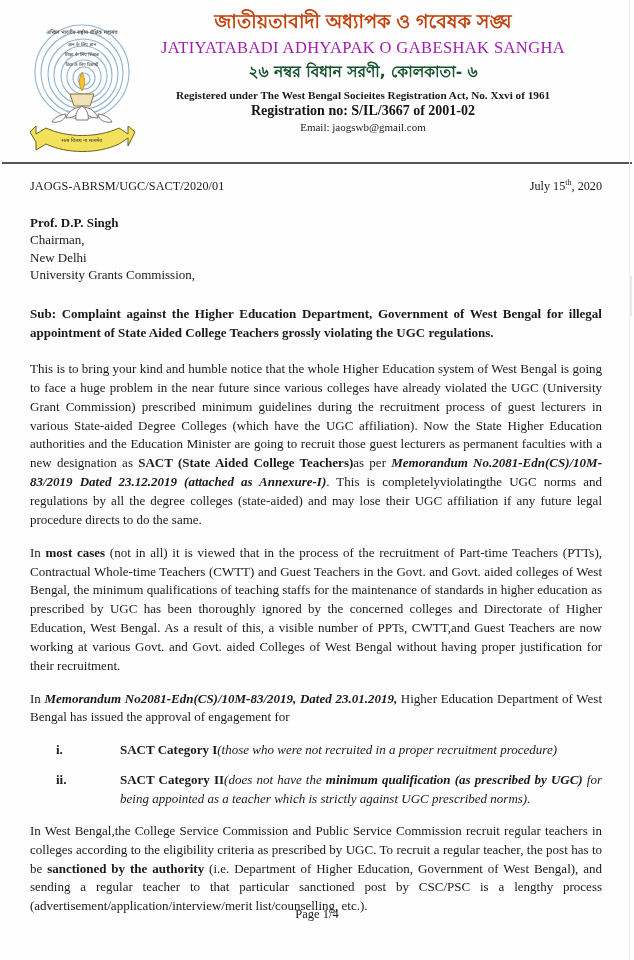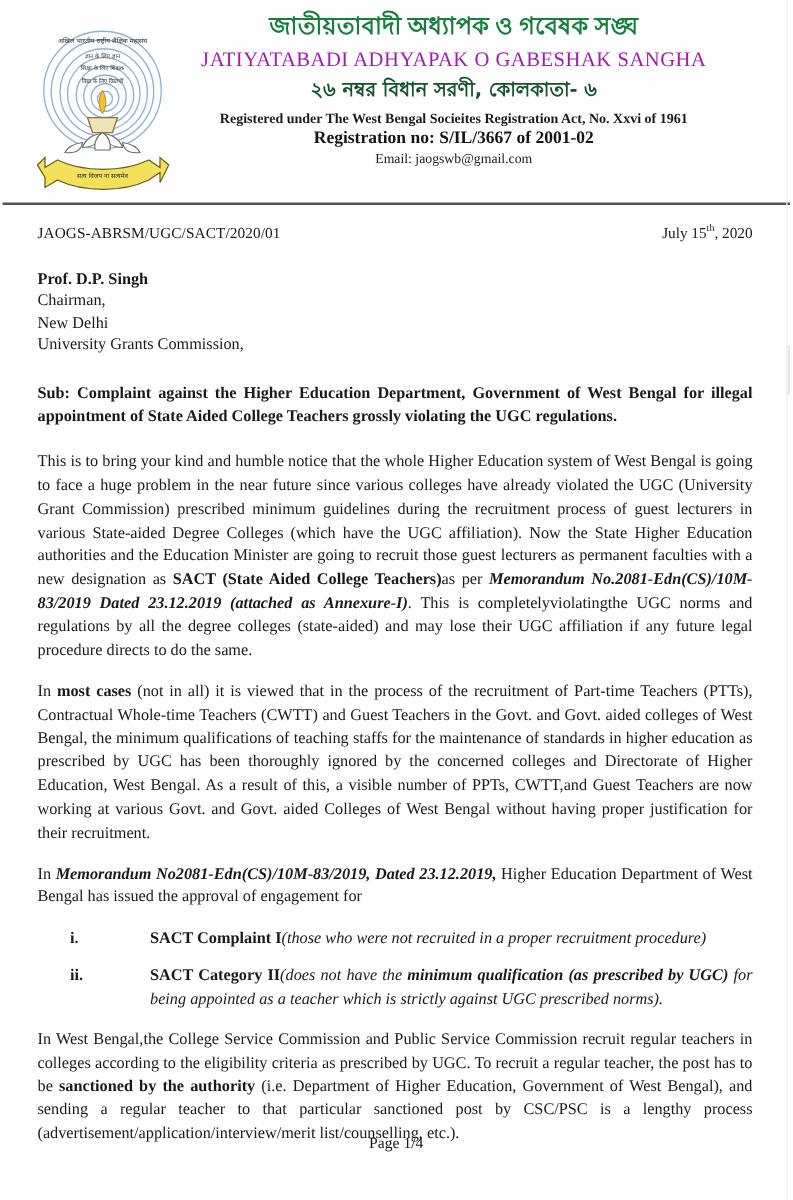--- a/index.html
+++ b/index.html
@@ -41,26 +41,26 @@
   }
   .logo-svg { display:block; }
 
   .head-text {
     flex: 1 1 auto;
     text-align: center;
     padding-right: 40px;
     padding-top: 2px;
   }
   .org-bn {
-    font-family: Liberation Serif, serif;
+    font-family: Liberation Sans, sans-serif;
     font-size: 19px;
     font-weight: 700;
     letter-spacing: .2px;
     line-height: 1.25;
-    color: #15803d;
+    color: #c2410c;
     margin-bottom: 4px;
   }
   .org-en {
     font-family: "Liberation Serif", "DejaVu Serif", serif;
     font-size: 16.5px;
     font-weight: 400;
     letter-spacing: .4px;
     line-height: 1.2;
     color: #a21caf;
     margin-bottom: 4px;
@@ -257,24 +257,24 @@
       <div>New Delhi</div>
       <div>University Grants Commission,</div>
     </div>
 
     <div class="subject"><span>Sub:</span><span> Complaint against the Higher Education Department, Government of West Bengal for illegal appointment of State Aided College Teachers grossly violating the UGC regulations.</span></div>
 
     <p class="para"><span>This is to bring your kind and humble notice that the whole Higher Education system of West Bengal is going to face a huge problem in the near future since various colleges have already violated the UGC (University Grant Commission) prescribed minimum guidelines during the recruitment process of guest lecturers in various State-aided Degree Colleges (which have the UGC affiliation). Now the State Higher Education authorities and the Education Minister are going to recruit those guest lecturers as permanent faculties with a new designation as </span><b>SACT (State Aided College Teachers)</b><span>as per </span><span class="bi">Memorandum No.2081-Edn(CS)/10M-83/2019 Dated 23.12.2019 (attached as Annexure-I)</span><span>. This is completelyviolatingthe UGC norms and regulations by all the degree colleges (state-aided) and may lose their UGC affiliation if any future legal procedure directs to do the same.</span></p>
 
     <p class="para"><span>In </span><b>most cases</b><span> (not in all) it is viewed that in the process of the recruitment of Part-time Teachers (PTTs), Contractual Whole-time Teachers (CWTT) and Guest Teachers in the Govt. and Govt. aided colleges of West Bengal, the minimum qualifications of teaching staffs for the maintenance of standards in higher education as prescribed by UGC has been thoroughly ignored by the concerned colleges and Directorate of Higher Education, West Bengal. As a result of this, a visible number of PPTs, CWTT,and Guest Teachers are now working at various Govt. and Govt. aided Colleges of West Bengal without having proper justification for their recruitment.</span></p>
 
-    <p class="para"><span>In </span><span class="bi">Memorandum No2081-Edn(CS)/10M-83/2019, Dated 23.12.2019,</span><span> Higher Education Department of West Bengal has issued the approval of engagement for</span></p>
+    <p class="para"><span>In </span><span class="bi">Memorandum No2081-Edn(CS)/10M-83/2019, Dated 23.01.2019,</span><span> Higher Education Department of West Bengal has issued the approval of engagement for</span></p>
 
     <ol class="sact-list">
-      <li><span class="marker">i.</span><b>SACT Complaint I</b><i>(those who were not recruited in a proper recruitment procedure)</i><span class="bi"></span><i></i></li>
+      <li><span class="marker">i.</span><b>SACT Category I</b><i>(those who were not recruited in a proper recruitment procedure)</i><span class="bi"></span><i></i></li>
       <li><span class="marker">ii.</span><b>SACT Category II</b><i>(does not have the </i><span class="bi">minimum qualification (as prescribed by UGC)</span><i> for being appointed as a teacher which is strictly against UGC prescribed norms).</i></li>
     </ol>
 
     <p class="para"><span>In West Bengal,the College Service Commission and Public Service Commission recruit regular teachers in colleges according to the eligibility criteria as prescribed by UGC. To recruit a regular teacher, the post has to be </span><b>sanctioned by the authority</b><span> (i.e. Department of Higher Education, Government of West Bengal), and sending a regular teacher to that particular sanctioned post by CSC/PSC is a lengthy process (advertisement/application/interview/merit list/counselling, etc.).</span></p>
 
   </div>
 
   <div class="footer">
     <span>Page 1/4</span>
   </div>

